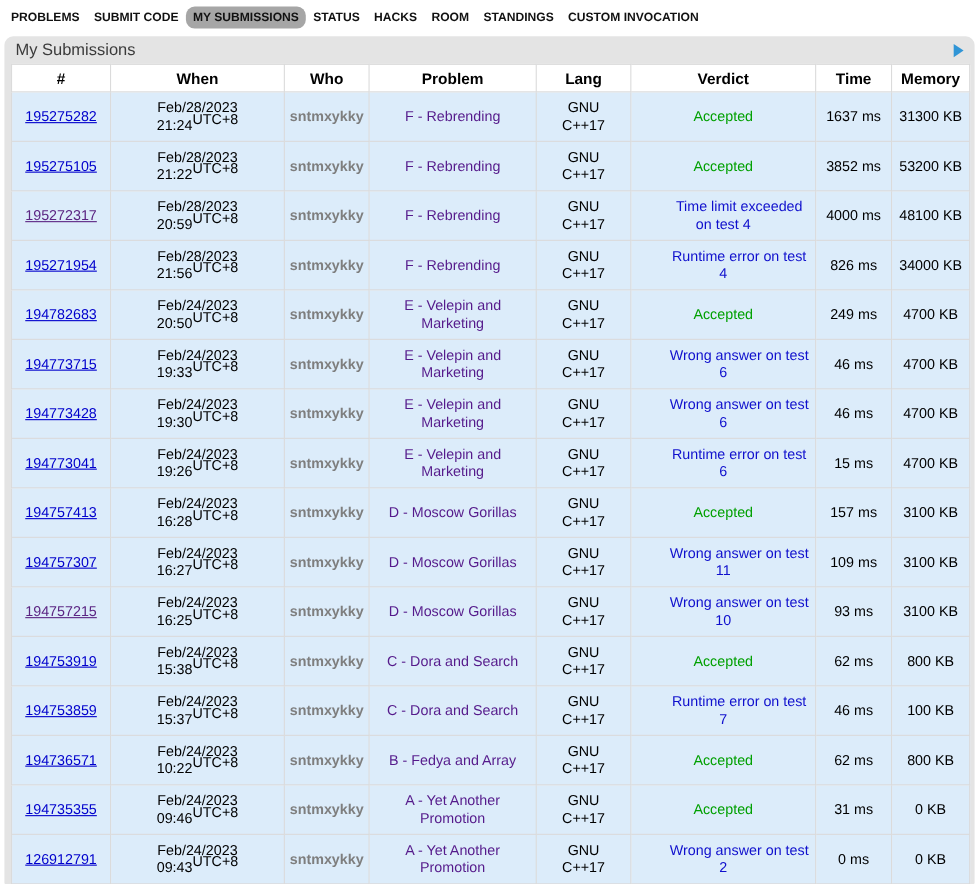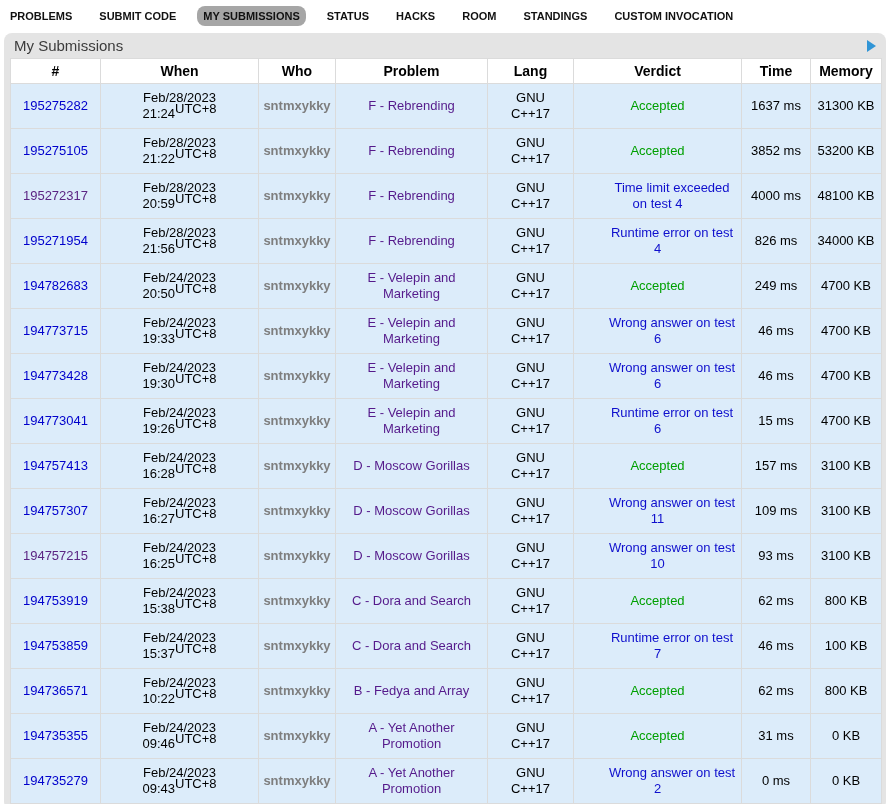--- a/index.html
+++ b/index.html
@@ -1,19 +1,19 @@
 <!DOCTYPE html>
 <html><head>
 <meta charset="utf-8">
 <style>
   html, body { margin:0; padding:0; background:#ffffff; }
   .page { width:890px; font-family:"Liberation Sans", sans-serif; }
 
   
-  .topnav { display:flex; align-items:center; gap:15px; padding:6px 4px 5px 4px; }
+  .topnav { display:flex; align-items:center; gap:1px; padding:6px 4px 5px 4px; }
   .nav-item {
     font-size:11px; font-weight:bold; color:#111111; letter-spacing:0px;
     padding:4px 6px; border-radius:8px; white-space:nowrap; cursor:pointer;
   }
   .nav-item.active { background:#a6a6a6; }
 
   
   .datatable {
     margin:2px 4px 0 4px; background:#e4e4e4; border-radius:8px;
     padding:0 6px 6px 6px;
@@ -34,21 +34,21 @@
     border-collapse:collapse; width:100%; background:#ffffff; table-layout:fixed;
   }
   table.status-frame th {
     background:#ffffff; font-size:14px; font-weight:bold; color:#000000;
     text-align:center; height:22px; border:1px solid #dbdbdb; padding:1px 2px;
   }
   table.status-frame td {
     background:#dcecfa; font-size:13px; color:#000000; text-align:center;
     height:42px; border:1px solid #dbdbdb; padding:1px 4px; line-height:1.25;
   }
-  a.id-link { color:#0000cc; cursor:pointer; }
+  a.id-link { color:#0000cc; text-decoration:underline; cursor:pointer; }
   a.id-link.visited { color:#5b2583; }
   a.problem-link { color:#551a8b; cursor:pointer; }
   .who-link { color:#7e7e7e; font-weight:bold; cursor:pointer; text-decoration:none; }
   .verdict-accepted { color:#00a000; font-weight:normal; }
   .verdict-rejected { color:#0f0fcd;margin-left:29px; }
   sup.tz { font-size:13px; line-height:0; }
 </style>
 </head>
 <body>
 
@@ -329,21 +329,21 @@
             <td><a class="problem-link">A - Yet Another Promotion</a></td>
             <td>
               <div>GNU</div>
               <div>C++17</div>
             </td>
             <td><span class="verdict-accepted">Accepted</span></td>
             <td>31 ms</td>
             <td>0 KB</td>
           </tr>
           <tr>
-            <td><a class="id-link">194735279</a></td>
+            <td><a class="id-link">126912791</a></td>
             <td>
               <div>Feb/24/2023</div>
               <div><span>09:43</span><sup class="tz">UTC+8</sup></div>
             </td>
             <td><a class="who-link">sntmxykky</a></td>
             <td><a class="problem-link">A - Yet Another Promotion</a></td>
             <td>
               <div>GNU</div>
               <div>C++17</div>
             </td>

